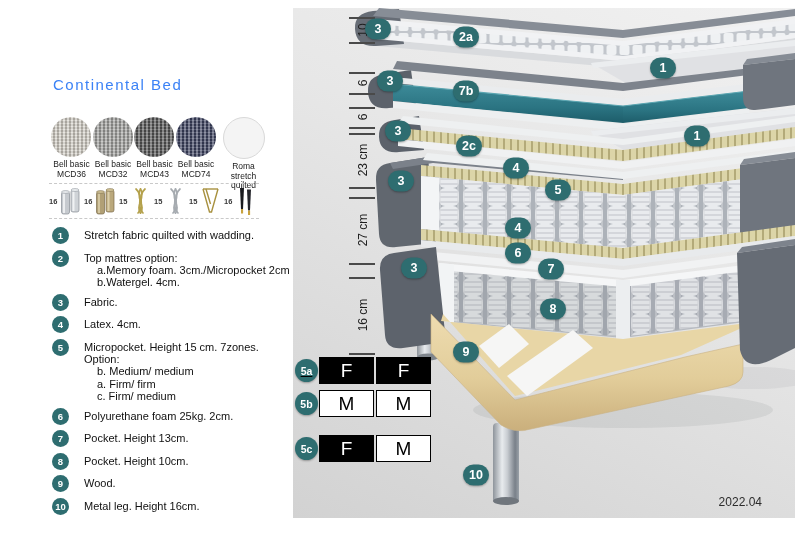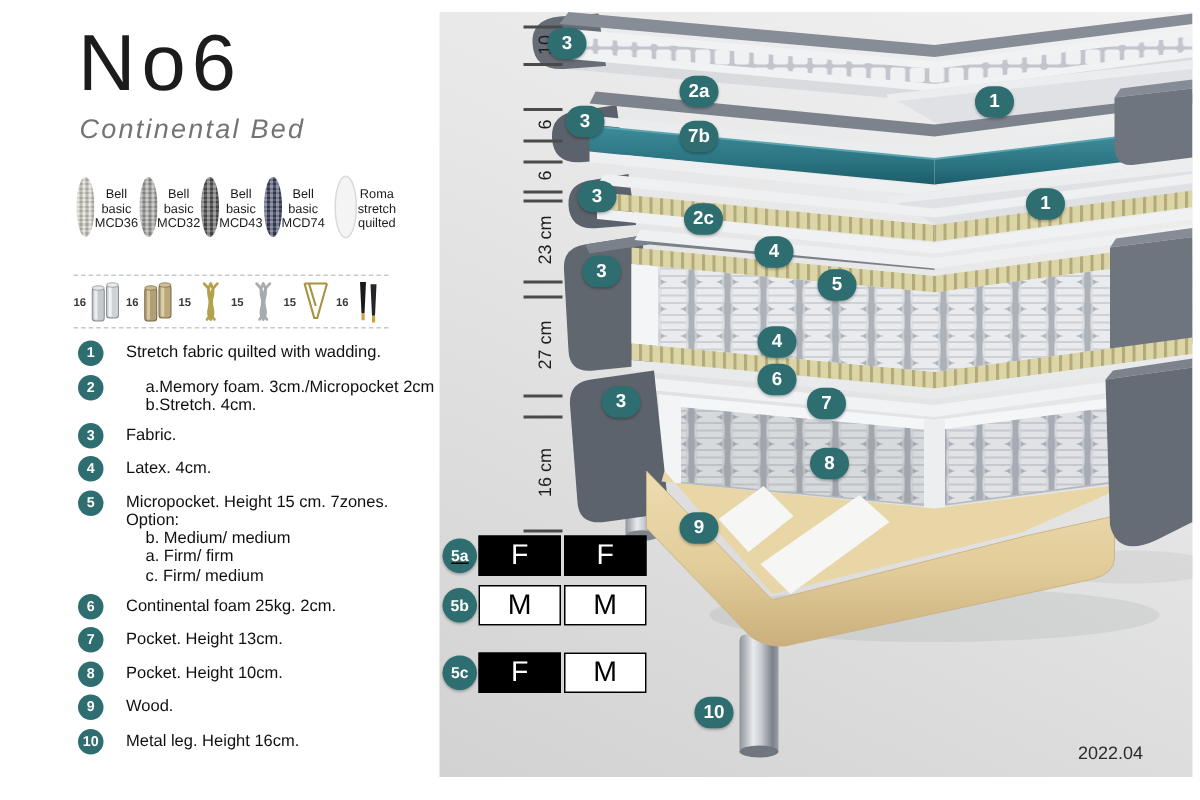--- a/index.html
+++ b/index.html
@@ -3,25 +3,25 @@
 <meta charset="utf-8">
 <style>
   html,body{margin:0;padding:0;}
   body{width:800px;height:533px;position:relative;background:#ffffff;
        font-family:"Liberation Sans",sans-serif;overflow:hidden;}
 
   
   .left-panel{position:absolute;left:0;top:0;width:293px;height:533px;background:#fff;}
   .title{position:absolute;left:52px;top:16px;font-size:53px;font-weight:300;
          letter-spacing:4px;color:#1c1c1c;line-height:1;}
-  .subtitle{position:absolute;left:53px;top:76px;font-size:18px;font-weight:300;
-            letter-spacing:1.5px;color:#737373;font-style:italic;}
+  .subtitle{position:absolute;left:53px;top:76px;font-size:15px;font-weight:300;
+            letter-spacing:1.5px;color:#3b82f6;}
 
   .swatches{position:absolute;left:51px;top:117px;display:flex;}
-  .swatch{width:41px;display:flex;align-items:center;margin-right:0.5px;}
+  .swatch{width:41px;display:flex;flex-direction:column;margin-right:0.5px;}
   .swatch:last-child{margin-left:6px;}
   .swatch-circle{width:40px;height:40px;border-radius:50%;}
   .swatch-circle.woven{
      background-image:repeating-linear-gradient(90deg,rgba(255,255,255,.30) 0 2px,rgba(0,0,0,.14) 2px 4px),
                       repeating-linear-gradient(0deg,rgba(255,255,255,.18) 0 1.5px,rgba(0,0,0,.10) 1.5px 3px);}
   .swatch-circle.plain{border:1px solid #d9d9d9;}
   .swatch-label{margin-top:3px;font-size:8.5px;line-height:9.5px;text-align:center;color:#1b1b1b;}
 
   .legs-row{position:absolute;left:49px;top:183px;width:210px;display:flex;
             border-top:1px dashed #c9c9c9;border-bottom:1px dashed #c9c9c9;padding:2px 0;}
@@ -59,21 +59,20 @@
   .firm-cell{flex:1;display:flex;align-items:center;justify-content:center;
              border:1.5px solid #000;font-size:19px;color:#000;background:#fff;}
   .firm-cell.filled{background:#000;color:#fff;}
 
   .diagram-date{position:absolute;right:33px;bottom:9px;font-size:12px;color:#2c2c2c;}
 </style>
 </head>
 <body>
 
 <div class="left-panel">
-  <div class="title">No6</div>
   <div class="subtitle">Continental Bed</div>
   <div class="swatches">
       <div class="swatch">
         <div class="swatch-circle woven" style="background-color: rgb(216, 212, 203);"></div>
         <div class="swatch-label">
           <div>Bell basic</div>
           <div>MCD36</div>
         </div>
       </div>
       <div class="swatch">
@@ -185,22 +184,23 @@
   <div class="legend-list">
       <div class="legend-item">
         <span class="legend-badge" style="background: rgb(46, 109, 112);">1</span>
         <div class="legend-text">
           <div>Stretch fabric quilted with wadding.</div>
         </div>
       </div>
       <div class="legend-item">
         <span class="legend-badge" style="background: rgb(46, 109, 112);">2</span>
         <div class="legend-text">
+          <div>Top mattres option:</div>
           <div class="legend-sub">a.Memory foam. 3cm./Micropocket 2cm</div>
-          <div class="legend-sub">b.Stretch. 4cm.</div>
+          <div class="legend-sub">b.Watergel. 4cm.</div>
         </div>
       </div>
       <div class="legend-item">
         <span class="legend-badge" style="background: rgb(46, 109, 112);">3</span>
         <div class="legend-text">
           <div>Fabric.</div>
         </div>
       </div>
       <div class="legend-item">
         <span class="legend-badge" style="background: rgb(46, 109, 112);">4</span>
@@ -213,21 +213,21 @@
         <div class="legend-text">
           <div>Micropocket. Height 15 cm. 7zones. Option:</div>
           <div class="legend-sub">b. Medium/ medium</div>
           <div class="legend-sub">a. Firm/ firm</div>
           <div class="legend-sub">c. Firm/ medium</div>
         </div>
       </div>
       <div class="legend-item">
         <span class="legend-badge" style="background: rgb(46, 109, 112);">6</span>
         <div class="legend-text">
-          <div>Continental foam 25kg. 2cm.</div>
+          <div>Polyurethane foam 25kg. 2cm.</div>
         </div>
       </div>
       <div class="legend-item">
         <span class="legend-badge" style="background: rgb(46, 109, 112);">7</span>
         <div class="legend-text">
           <div>Pocket. Height 13cm.</div>
         </div>
       </div>
       <div class="legend-item">
         <span class="legend-badge" style="background: rgb(46, 109, 112);">8</span>
@@ -386,21 +386,21 @@
       <div class="dim-label" style="left: 70px; top: 152px;">23 cm</div>
       <div class="dim-tick" style="top: 189px;"></div>
       <div class="dim-tick" style="top: 255px;"></div>
       <div class="dim-label" style="left: 70px; top: 222px;">27 cm</div>
       <div class="dim-tick" style="top: 269px;"></div>
       <div class="dim-tick" style="top: 345px;"></div>
       <div class="dim-label" style="left: 70px; top: 307px;">16 cm</div>
     </div>
   <div id="callout-layer">
       <div class="callout" style="left: 85px; top: 21px; background: rgb(46, 109, 112);">3</div>
-      <div class="callout" style="left: 173px; top: 29px; background: rgb(46, 109, 112); margin-top: 24px;">2a</div>
+      <div class="callout" style="left: 173px; top: 29px; background: rgb(46, 109, 112);">2a</div>
       <div class="callout" style="left: 370px; top: 60px; background: rgb(46, 109, 112);">1</div>
       <div class="callout" style="left: 97px; top: 73px; background: rgb(46, 109, 112);">3</div>
       <div class="callout" style="left: 173px; top: 83px; background: rgb(46, 109, 112);">7b</div>
       <div class="callout" style="left: 404px; top: 128px; background: rgb(46, 109, 112);">1</div>
       <div class="callout" style="left: 105px; top: 123px; background: rgb(46, 109, 112);">3</div>
       <div class="callout" style="left: 176px; top: 138px; background: rgb(46, 109, 112);">2c</div>
       <div class="callout" style="left: 223px; top: 160px; background: rgb(46, 109, 112);">4</div>
       <div class="callout" style="left: 265px; top: 182px; background: rgb(46, 109, 112);">5</div>
       <div class="callout" style="left: 108px; top: 173px; background: rgb(46, 109, 112);">3</div>
       <div class="callout" style="left: 225px; top: 220px; background: rgb(46, 109, 112);">4</div>

